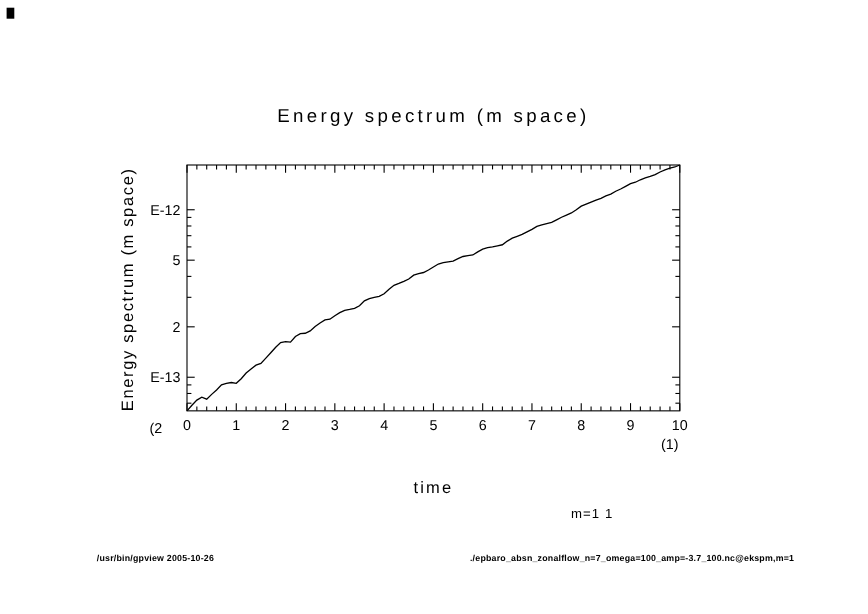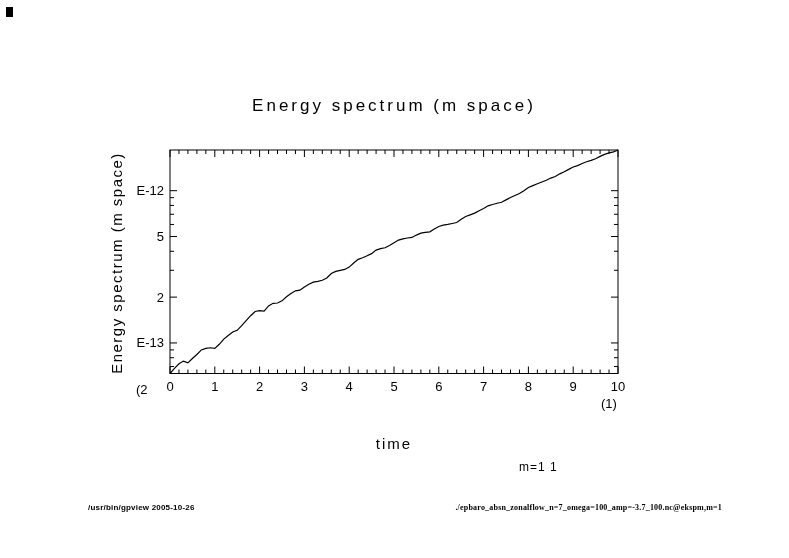--- a/index.html
+++ b/index.html
@@ -175,13 +175,13 @@
   </svg>
 
 <div class="abs annot" style="left:136px;top:382px;">(2</div>
 <div class="abs annot" style="left:601px;top:396px;">(1)</div>
 
 <div class="abs xlab" style="left:144px;top:413px;width:500px;text-align:center;">time</div>
 
 <div class="abs legend" style="left:519px;top:460px;">m=1 1</div>
 
 <div class="abs footer" style="left:88px;top:503px;">/usr/bin/gpview  2005-10-26</div>
-<div class="abs footer" style="left:405px;top:503px;width:317px;text-align:right;font-family:Liberation Serif, serif;">./epbaro_absn_zonalflow_n=7_omega=100_amp=-3.7_100.nc@ekspm,m=1</div>
+<div class="abs footer" style="left:405px;top:503px;width:317px;text-align:right;">./epbaro_absn_zonalflow_n=7_omega=100_amp=-3.7_100.nc@ekspm,m=1</div>
 
 </body></html>

